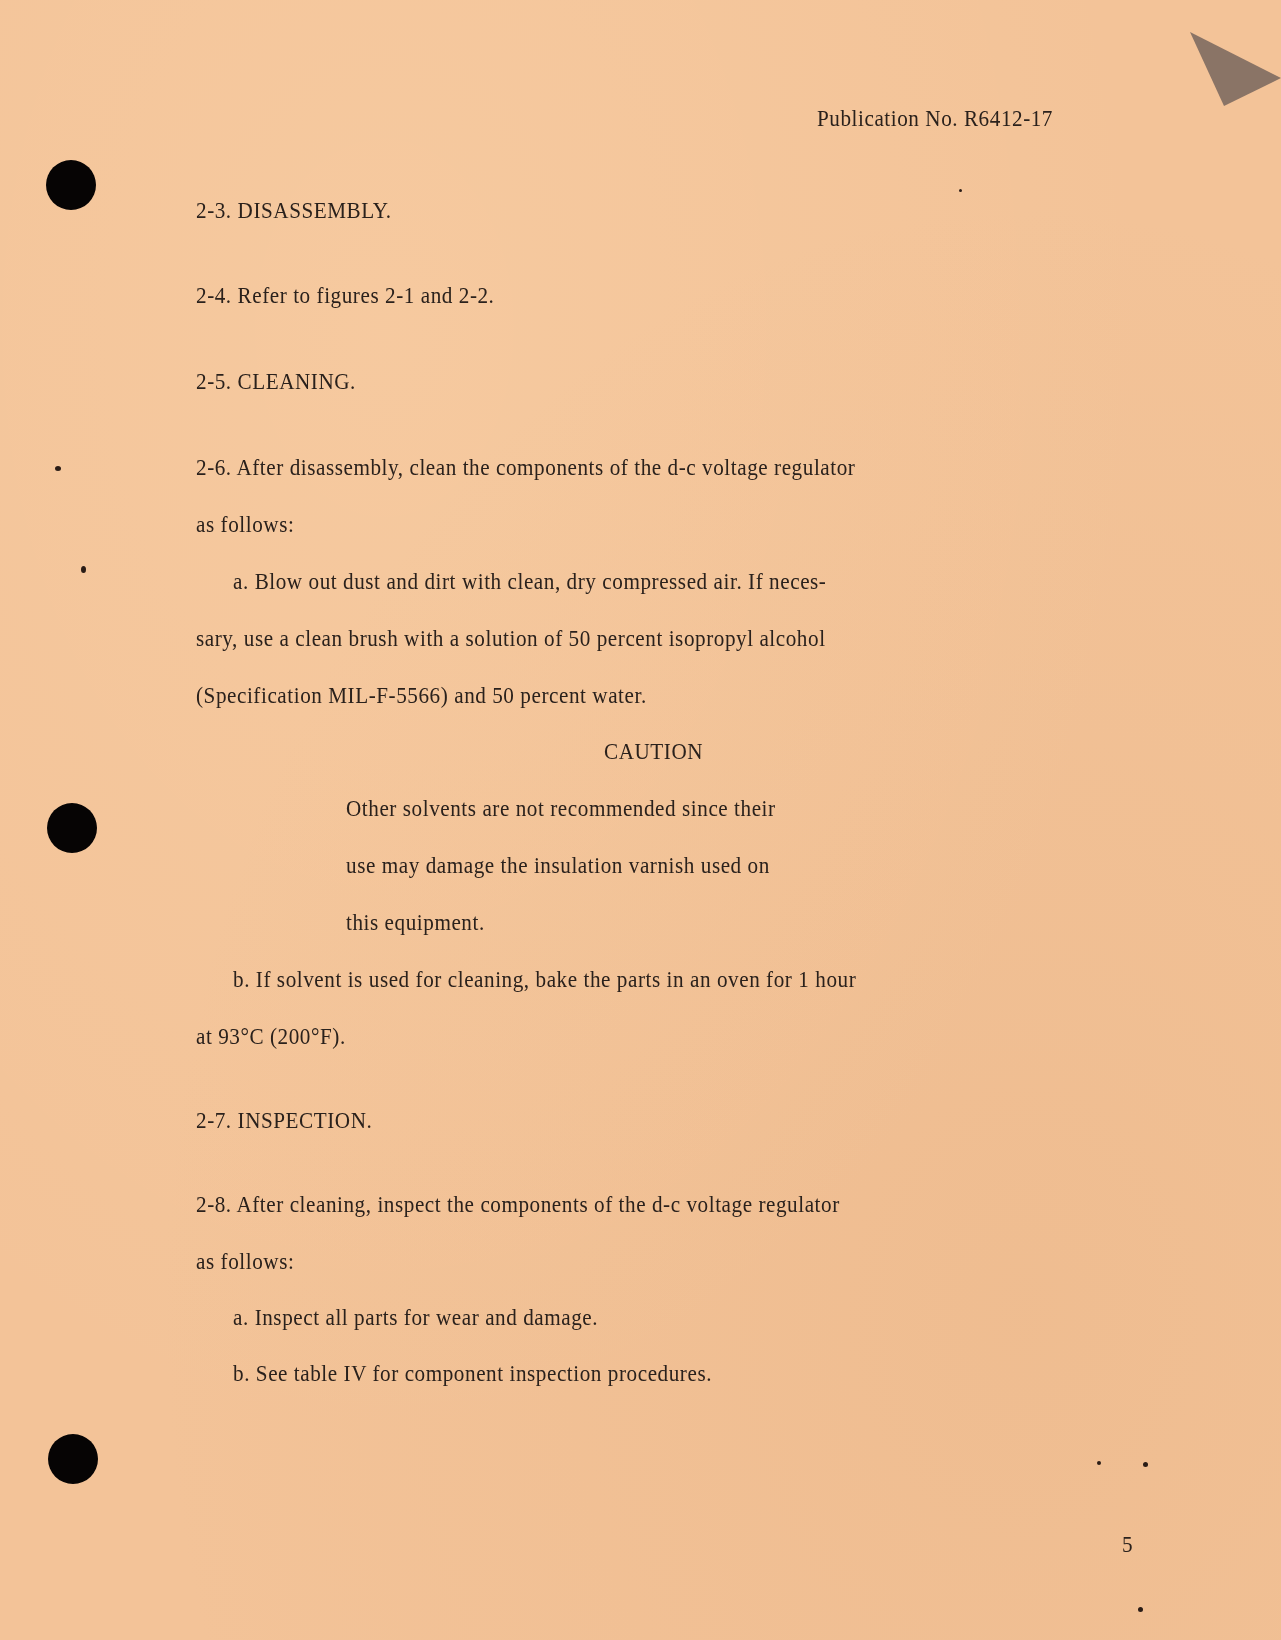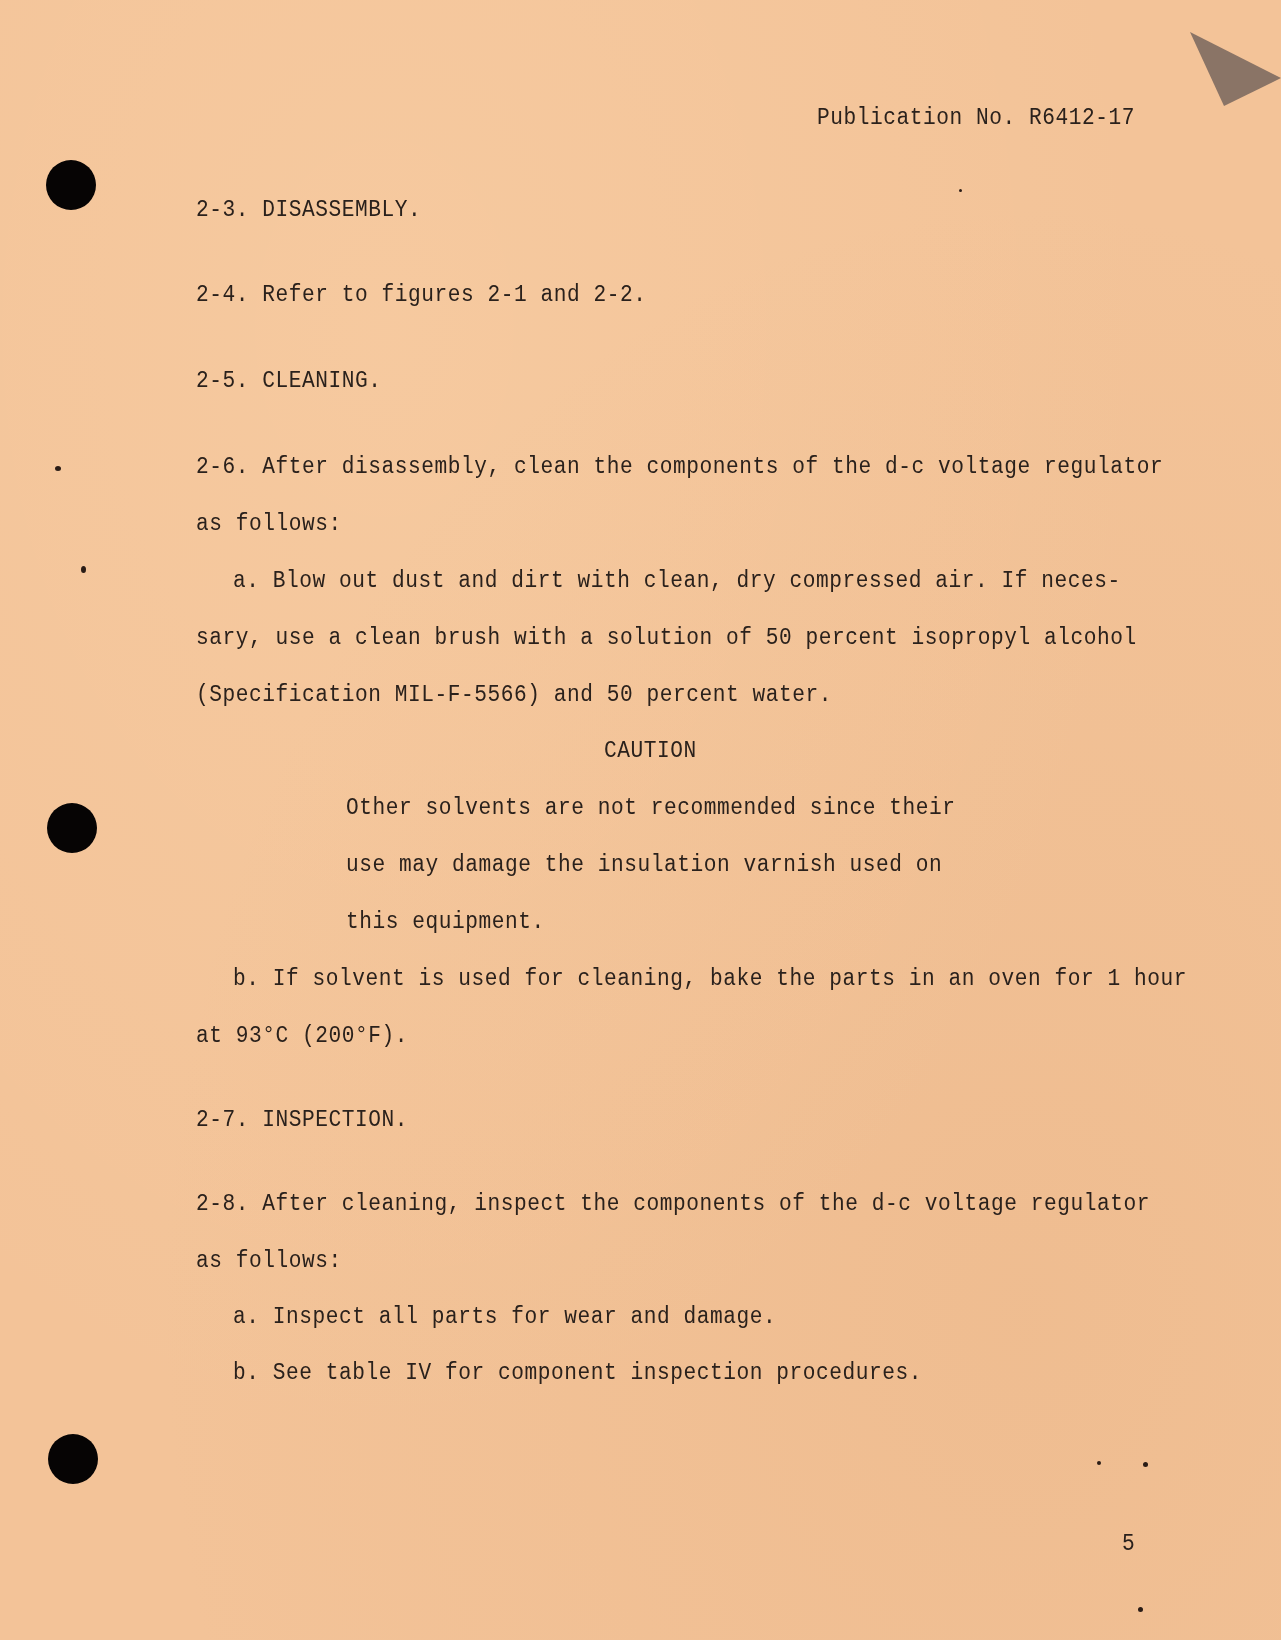--- a/index.html
+++ b/index.html
@@ -8,21 +8,20 @@
     background: #f4c49a;
     font-family: "Liberation Serif", "DejaVu Serif", serif;
     color: #2a211c;
   }
   .paper {
     position: absolute; inset: 0;
     background:
       radial-gradient(ellipse at 30% 20%, rgba(255,220,180,0.25), transparent 60%),
       radial-gradient(ellipse at 80% 80%, rgba(220,160,110,0.18), transparent 60%),
       #f3c398;
-    font-family: Liberation Mono, monospace;
   }
   .txt {
     position: absolute; font-size: 23px; letter-spacing: 0.6px;
     white-space: nowrap; line-height: 1;
     transform: scaleX(0.92); transform-origin: left top;
   }
   .hole {
     position: absolute; width: 50px; height: 50px; border-radius: 50%;
     background: #060404;
   }

